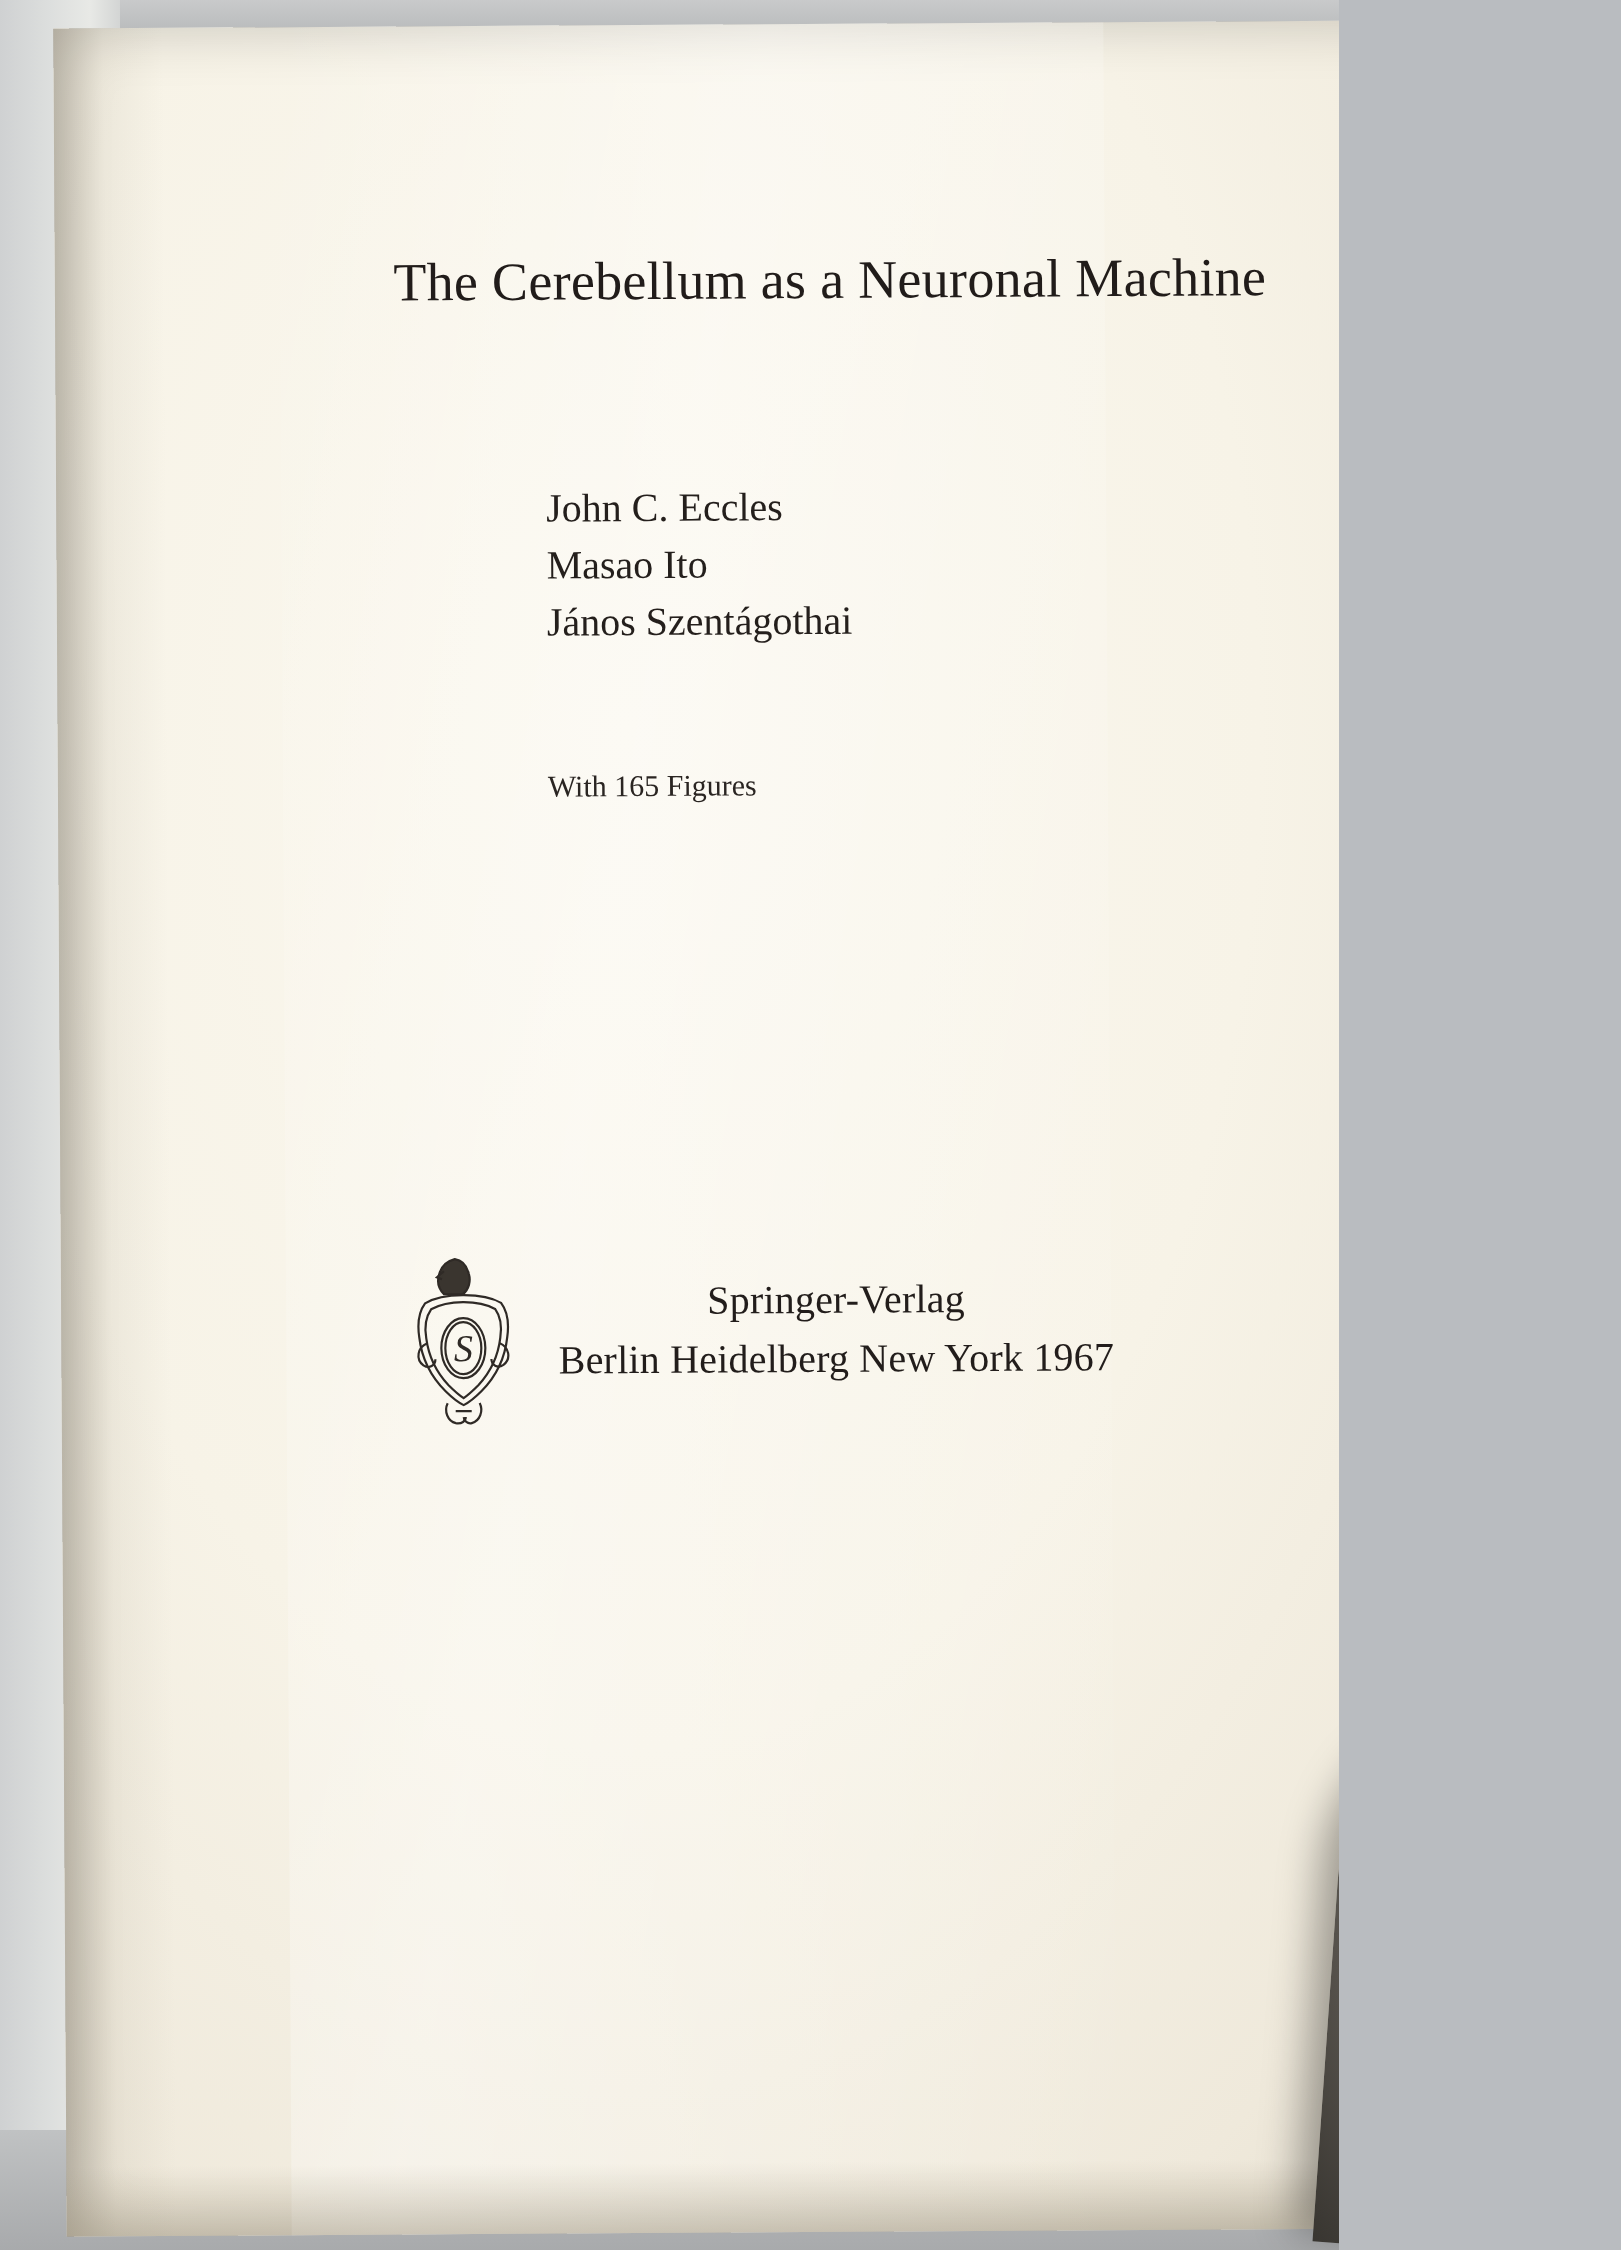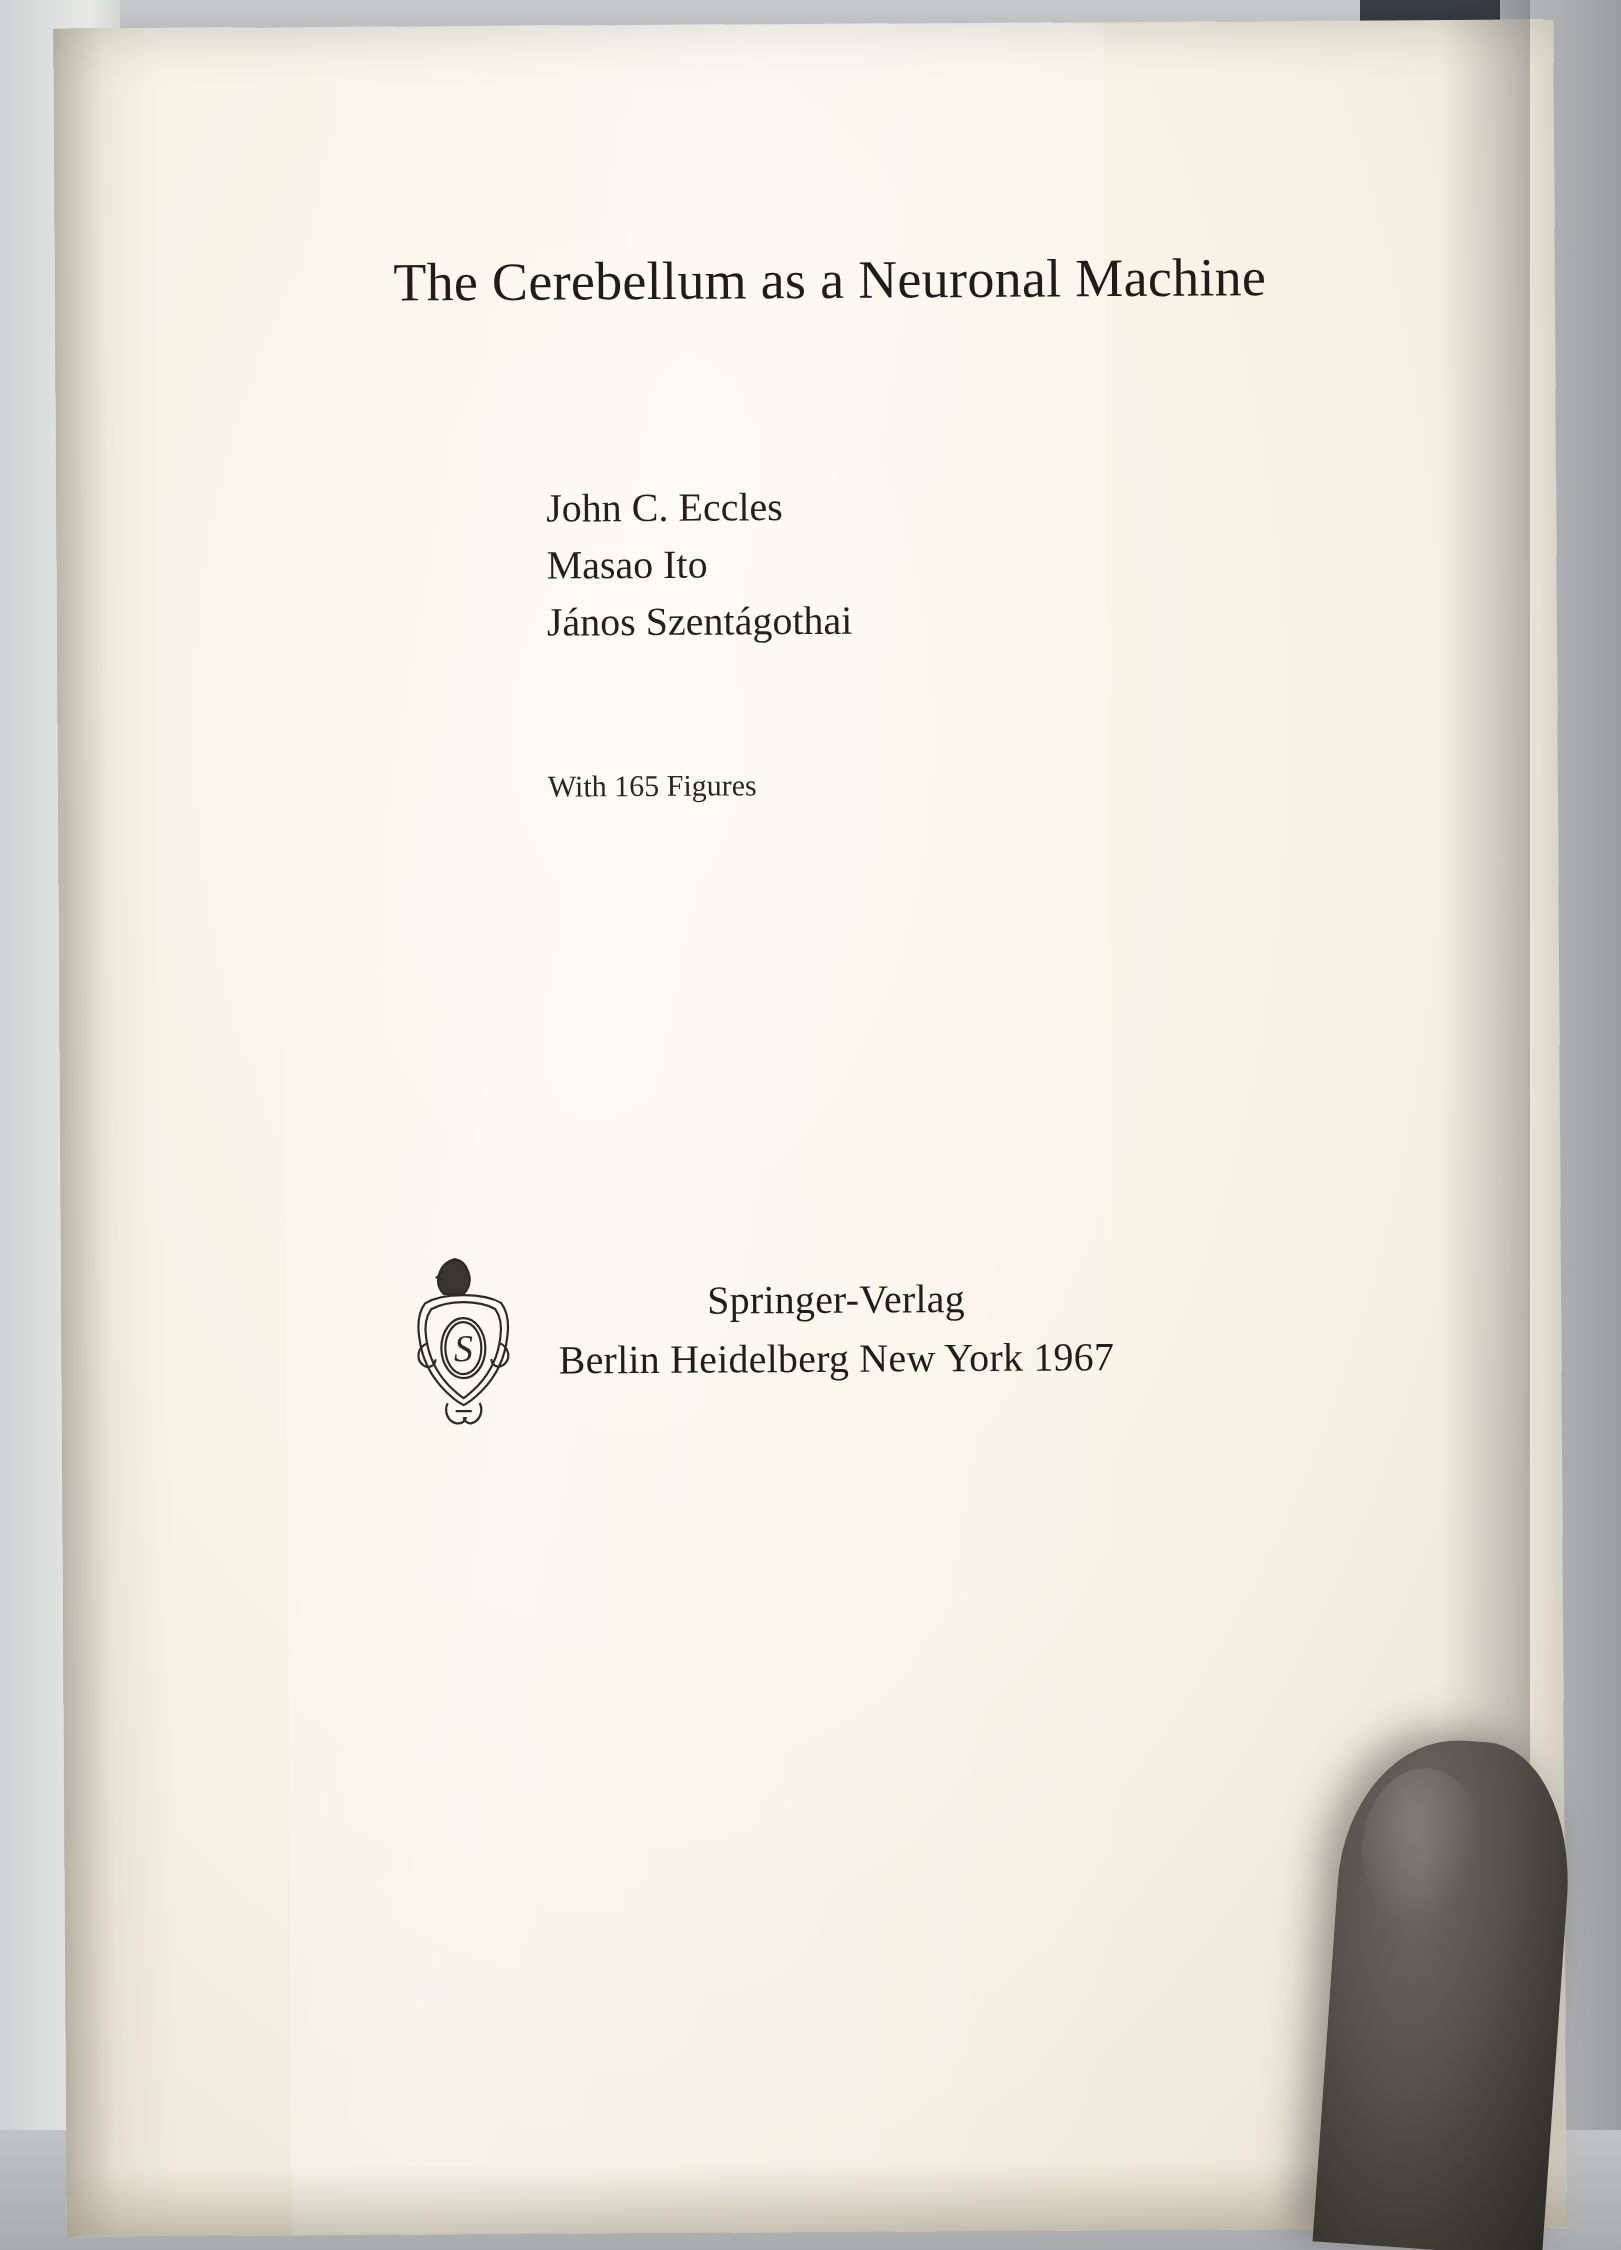--- a/index.html
+++ b/index.html
@@ -2,21 +2,21 @@
 <html><head>
 <meta charset="utf-8">
 <style>
   html, body {
     margin: 0;
     padding: 0;
     background: #b9bcc0;
   }
   #photo {
     position: relative;
-    width: 1621px;
+    width: 1339px;
     height: 2250px;
     overflow: hidden;
     background: #c2c4c7;
     font-family: "Liberation Serif", serif;
   }
 
   
   .bg-top {
     position: absolute;
     left: 0; top: 0;

